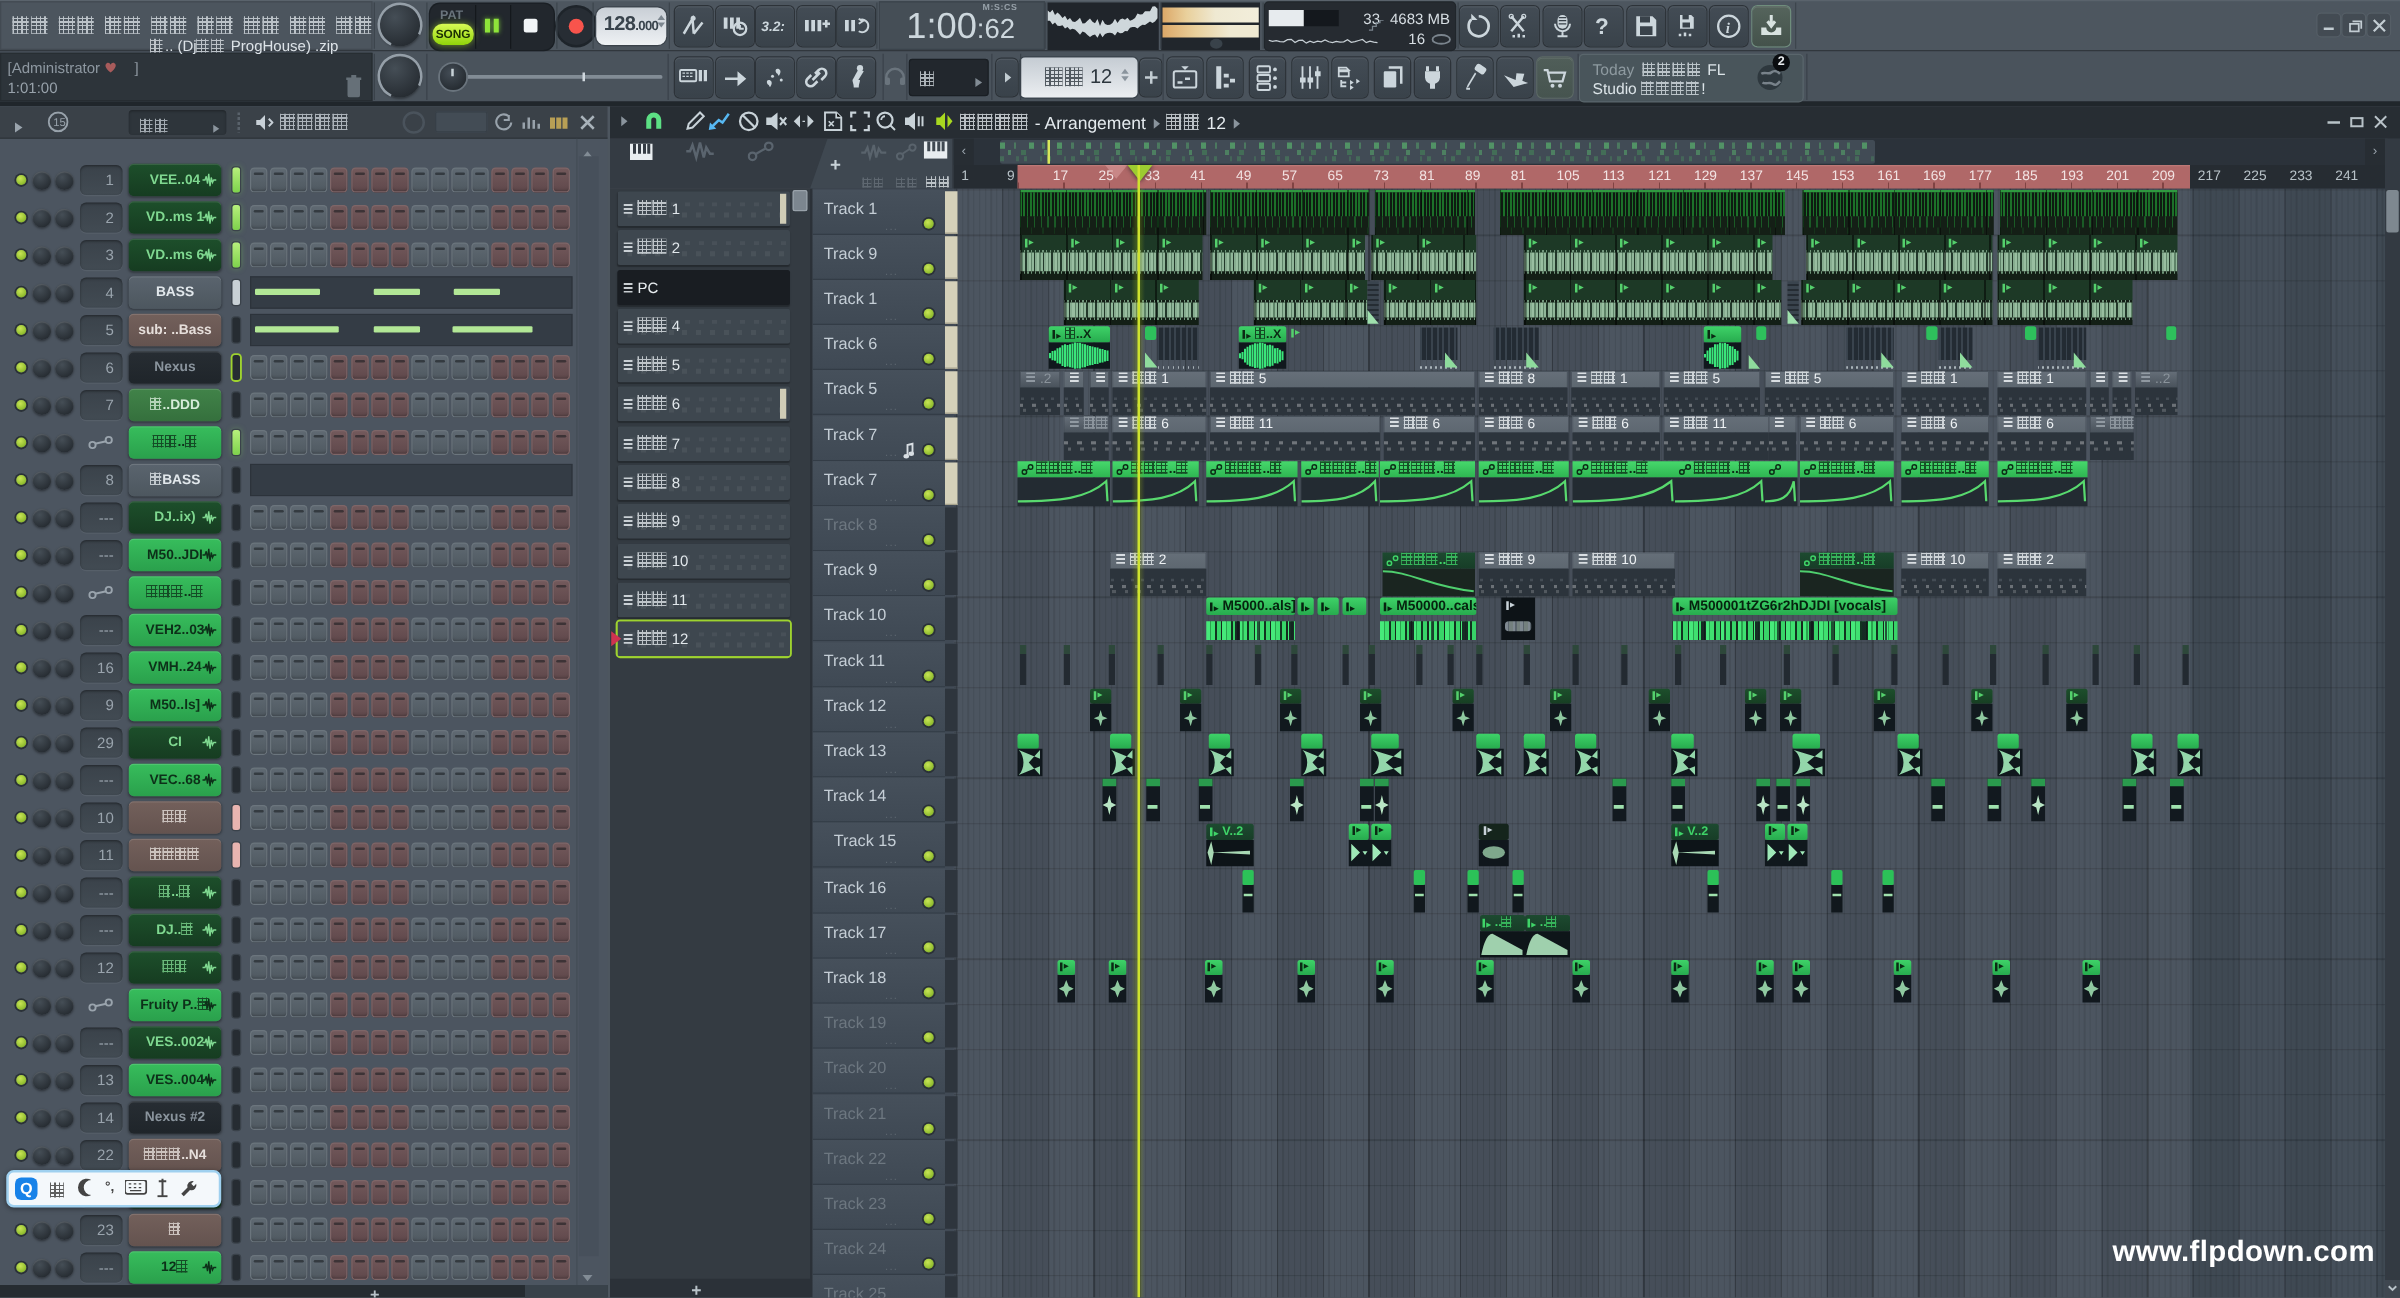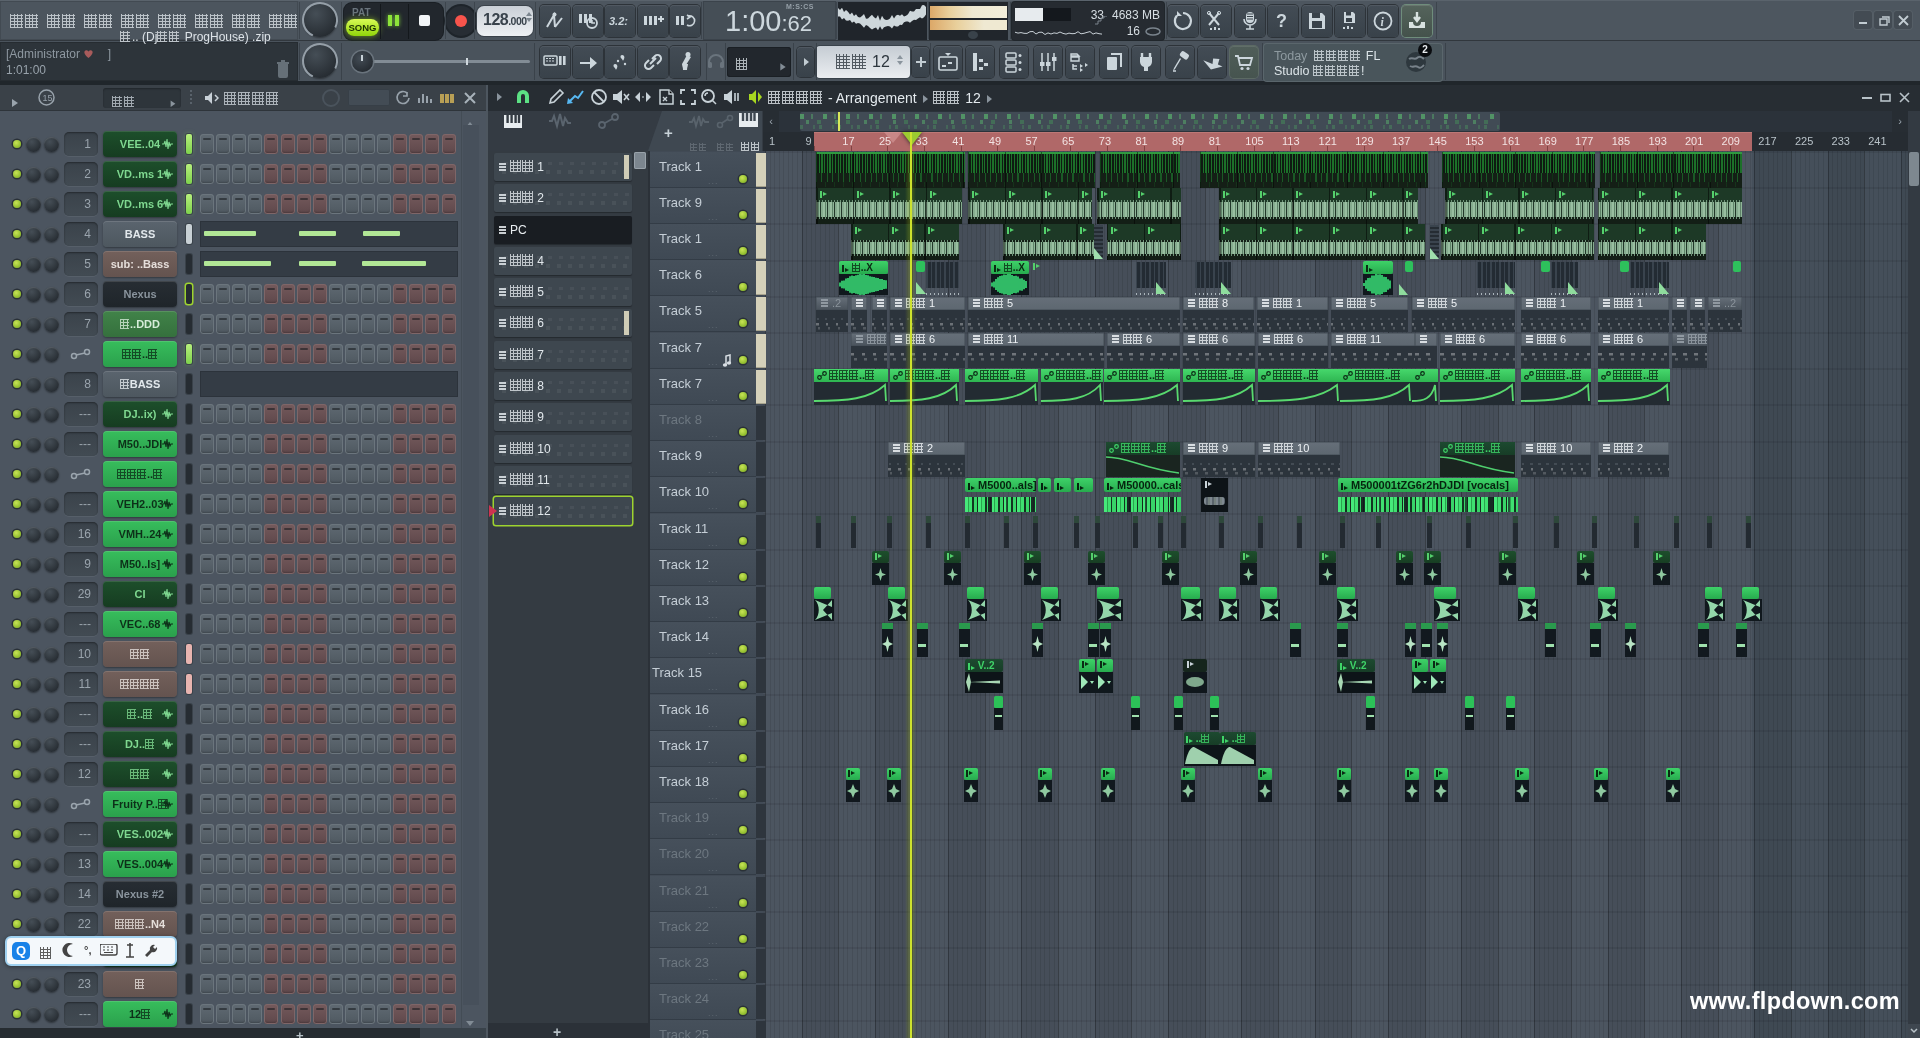--- a/index.html
+++ b/index.html
@@ -1288,21 +1288,21 @@
     <span style="position:absolute;left:9px;top:7px;color:#c5ced6">Track 13</span>
     <span style="position:absolute;left:58px;top:24px;color:#5d6770;font-size:9px;letter-spacing:1px">...</span>
   </div>
 <div class="led" style="left:739px;top:608.9000000000001px"></div>
 <div class="thdr" style="top:622.1px">
     <span style="position:absolute;left:9px;top:7px;color:#c5ced6">Track 14</span>
     <span style="position:absolute;left:58px;top:24px;color:#5d6770;font-size:9px;letter-spacing:1px">...</span>
   </div>
 <div class="led" style="left:739px;top:645.1px"></div>
 <div class="thdr" style="top:658.3000000000001px">
-    <span style="position:absolute;left:2px;top:7px;color:#c5ced6">Track 15</span>
+    <span style="position:absolute;left:17px;top:7px;color:#c5ced6">Track 15</span>
     <span style="position:absolute;left:58px;top:24px;color:#5d6770;font-size:9px;letter-spacing:1px">...</span>
   </div>
 <div class="led" style="left:739px;top:681.3000000000001px"></div>
 <div class="thdr" style="top:694.5px">
     <span style="position:absolute;left:9px;top:7px;color:#c5ced6">Track 16</span>
     <span style="position:absolute;left:58px;top:24px;color:#5d6770;font-size:9px;letter-spacing:1px">...</span>
   </div>
 <div class="led" style="left:739px;top:717.5px"></div>
 <div class="thdr" style="top:730.7px">
     <span style="position:absolute;left:9px;top:7px;color:#c5ced6">Track 17</span>

